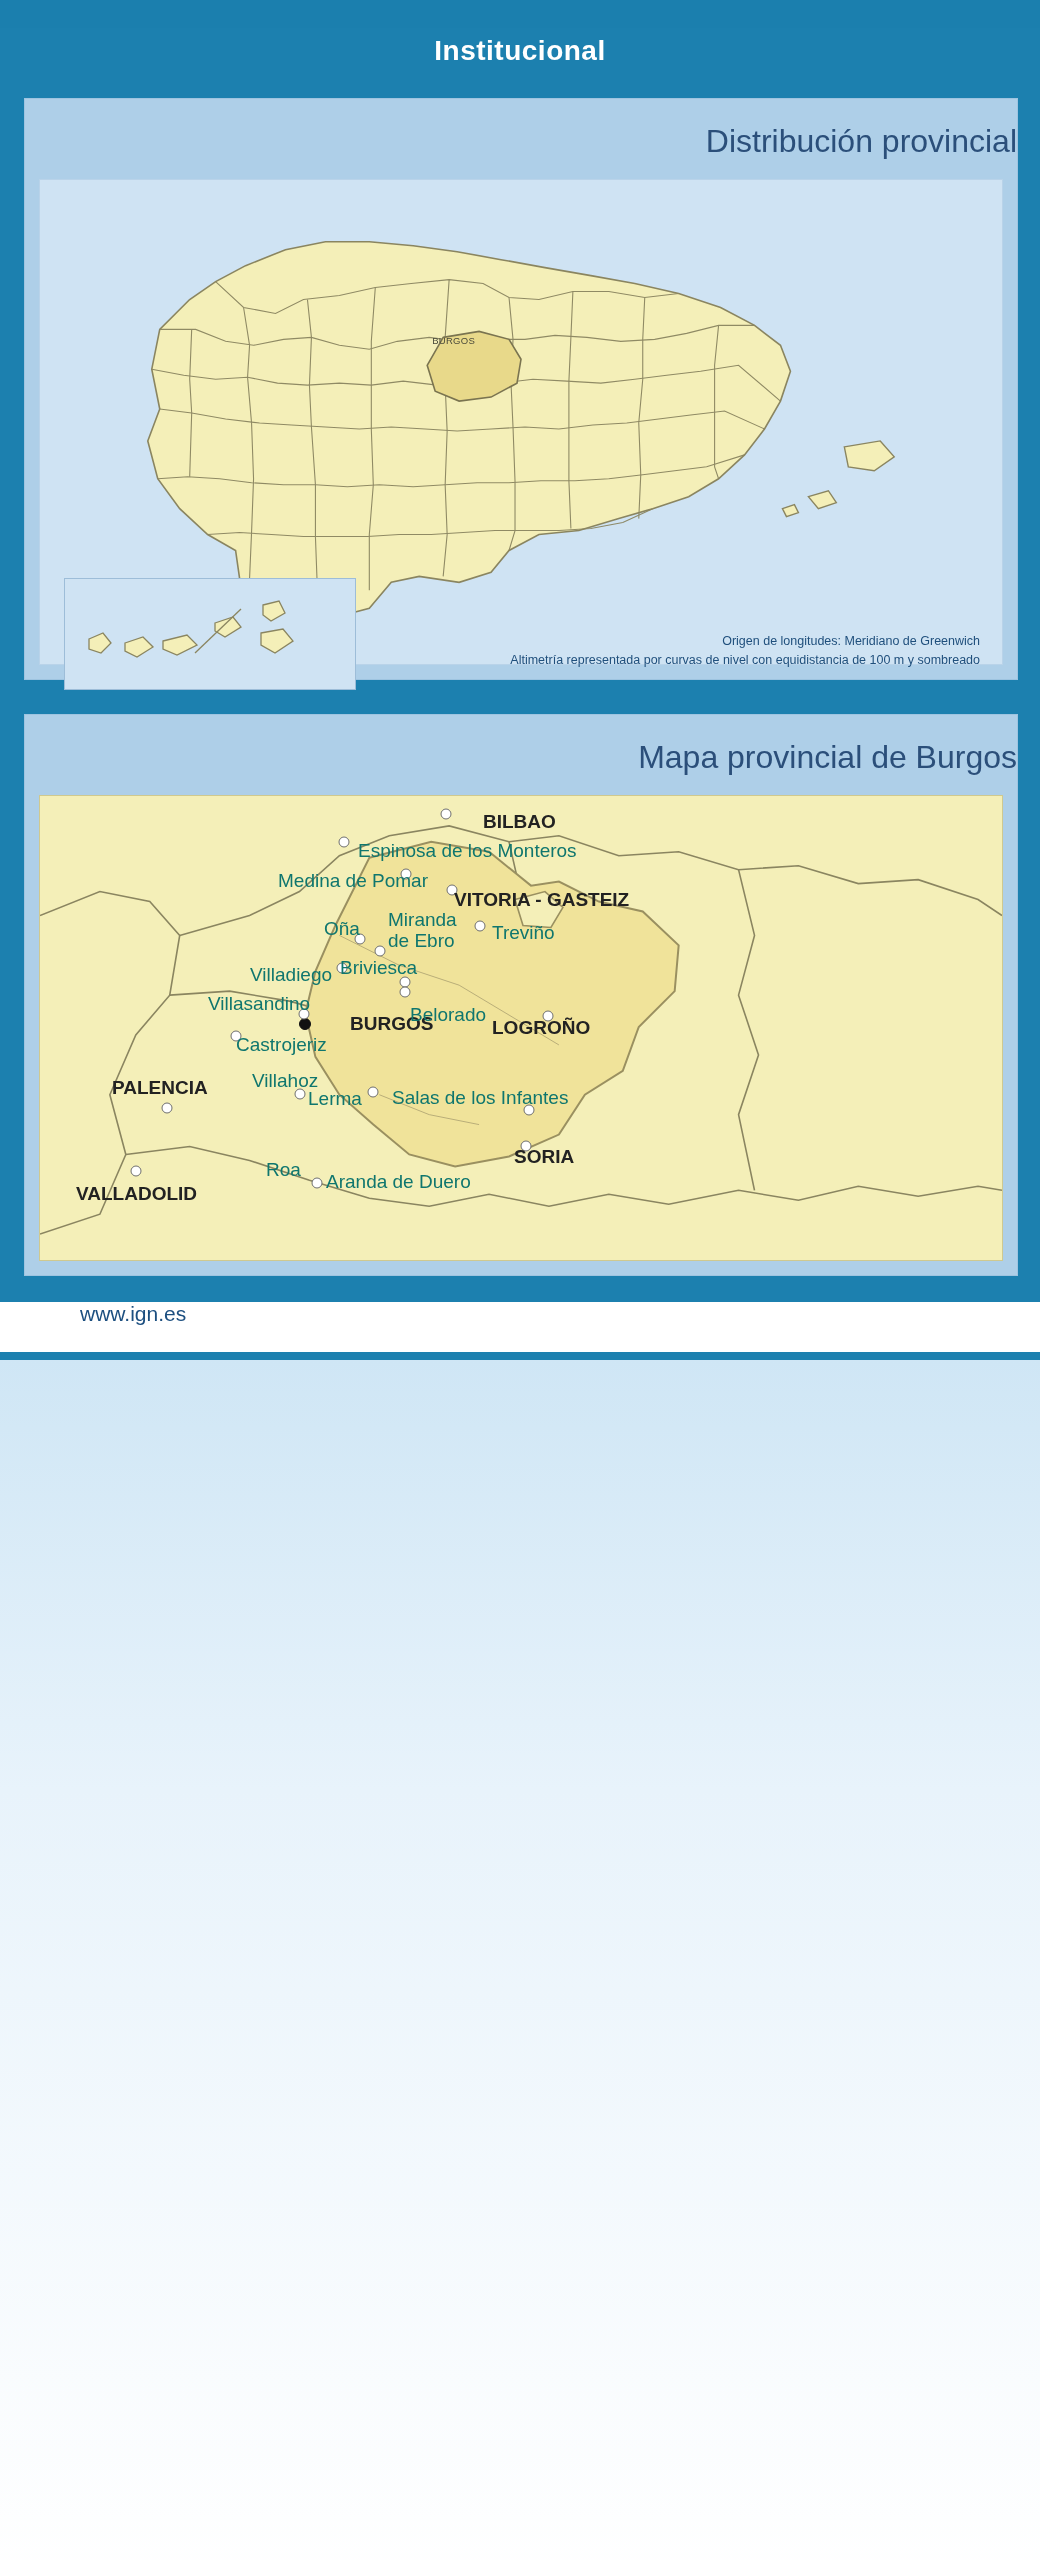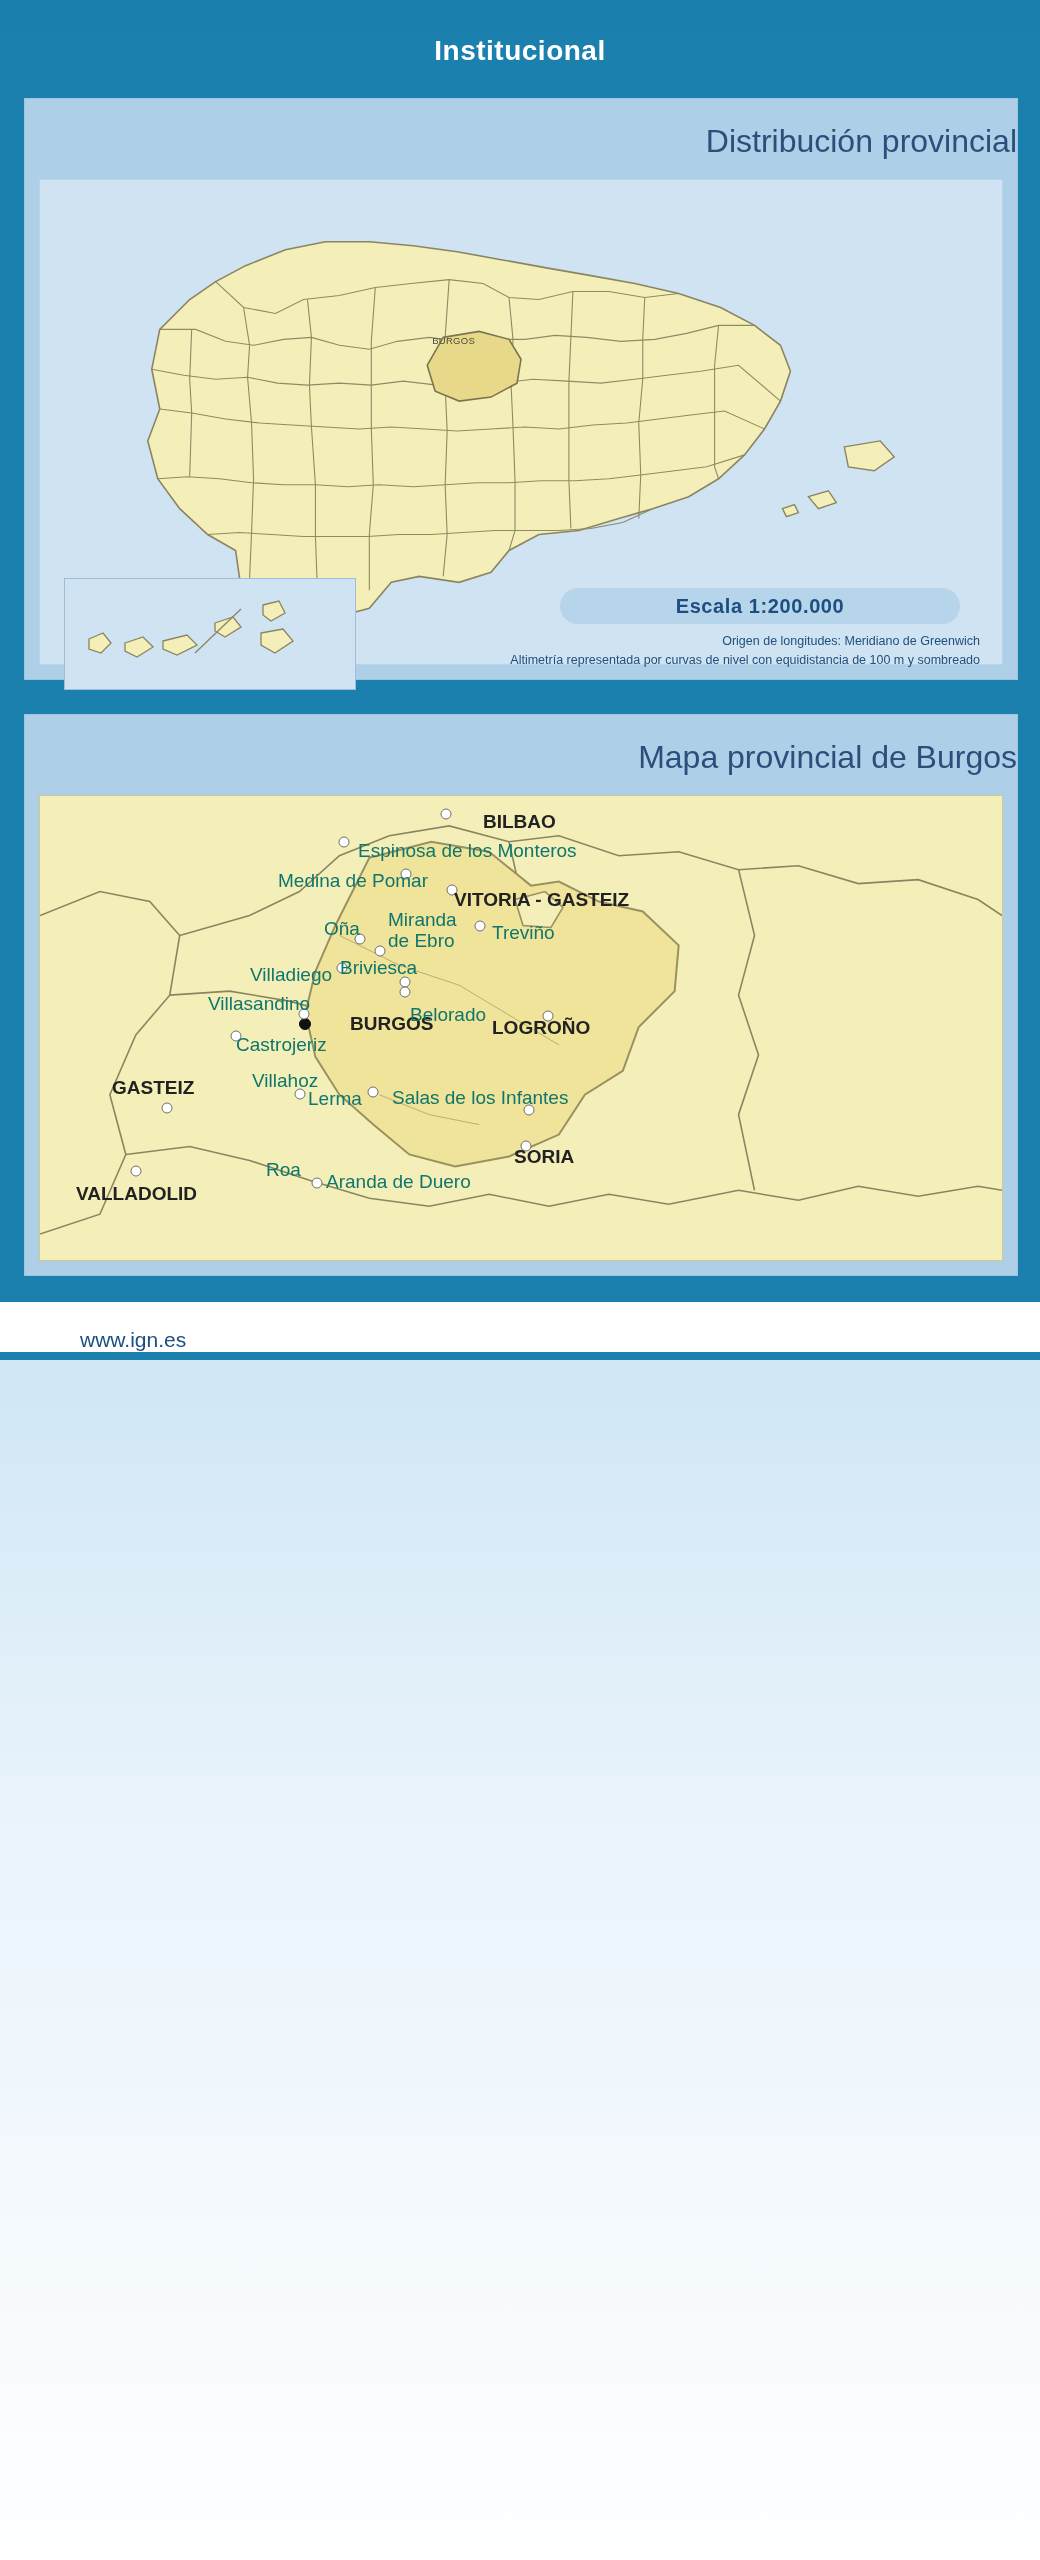--- a/index.html
+++ b/index.html
@@ -75,21 +75,21 @@
   .city-dot{
     position:absolute;width:9px;height:9px;border-radius:50%;
     background:#ffffff;border:1.6px solid #6f6f6f;
     transform:translate(-50%,-50%);
   }
   .city-dot.solid{background:#111;border-color:#111;width:10px;height:10px;}
 
   
   .web-bar{
     position:absolute;left:0;top:1274px;width:1040px;height:50px;
-    background:#ffffff;display:flex;align-items:flex-end;
+    background:#ffffff;display:flex;align-items:flex-start;
   }
   .web-bar span{
     margin-left:80px;color:#1c4f80;font-size:21px;
   }
   .footer{
     position:absolute;left:0;top:1332px;width:1040px;height:1228px;
     background:linear-gradient(180deg,#cfe6f5 0%, #e8f3fb 35%, #ffffff 100%);
   }
 </style>
 </head>
@@ -148,21 +148,20 @@
             <path d="M60 64 L78 58 L88 68 L72 78 L60 72 Z"></path>
             <path d="M98 62 L122 56 L132 66 L112 76 L98 70 Z"></path>
             <path d="M150 44 L168 38 L176 48 L160 58 L150 52 Z"></path>
             <path d="M198 26 L214 22 L220 34 L206 42 L198 36 Z"></path>
             <path d="M196 54 L218 50 L228 62 L210 74 L196 66 Z"></path>
           </g>
           <path d="M130 74 L176 30" stroke="#8a8560" stroke-width="1.3" fill="none"></path>
         </svg>
       </div>
 
-      <div class="scale-pill">Escala 1:200.000</div>
 
       <div class="ref-lines">
         <div>Origen de longitudes: Meridiano de Greenwich</div>
         <div>Altimetría representada por curvas de nivel con equidistancia de 100 m y sombreado</div>
       </div>
     </div>
   </div>
 
   <div class="panel" id="panel-prov">
     <div class="panel-title">Mapa provincial de Burgos</div>
@@ -232,21 +231,21 @@
       <div class="city-dot" style="left:508px;top:220px;"></div>
       <div class="prov-label cap" style="left:452px;top:232px;transform:translate(0,-50%);">LOGROÑO</div>
 
       <div class="city-dot" style="left:196px;top:240px;"></div>
       <div class="prov-label big" style="left:196px;top:249px;transform:translate(0,-50%);">Castrojeriz</div>
 
       <div class="city-dot" style="left:260px;top:298px;"></div>
       <div class="prov-label big" style="left:212px;top:285px;transform:translate(0,-50%);">Villahoz</div>
 
       <div class="city-dot" style="left:127px;top:312px;"></div>
-      <div class="prov-label cap" style="left:72px;top:292px;transform:translate(0,-50%);">GASTEIZ</div>
+      <div class="prov-label cap" style="left:72px;top:292px;transform:translate(0,-50%);">PALENCIA</div>
 
       <div class="city-dot" style="left:333px;top:296px;"></div>
       <div class="prov-label big" style="left:268px;top:303px;transform:translate(0,-50%);">Lerma</div>
 
       <div class="city-dot" style="left:489px;top:314px;"></div>
       <div class="prov-label big" style="left:352px;top:302px;transform:translate(0,-50%);">Salas de los Infantes</div>
 
       <div class="city-dot" style="left:486px;top:350px;"></div>
       <div class="prov-label cap" style="left:474px;top:361px;transform:translate(0,-50%);">SORIA</div>
 

